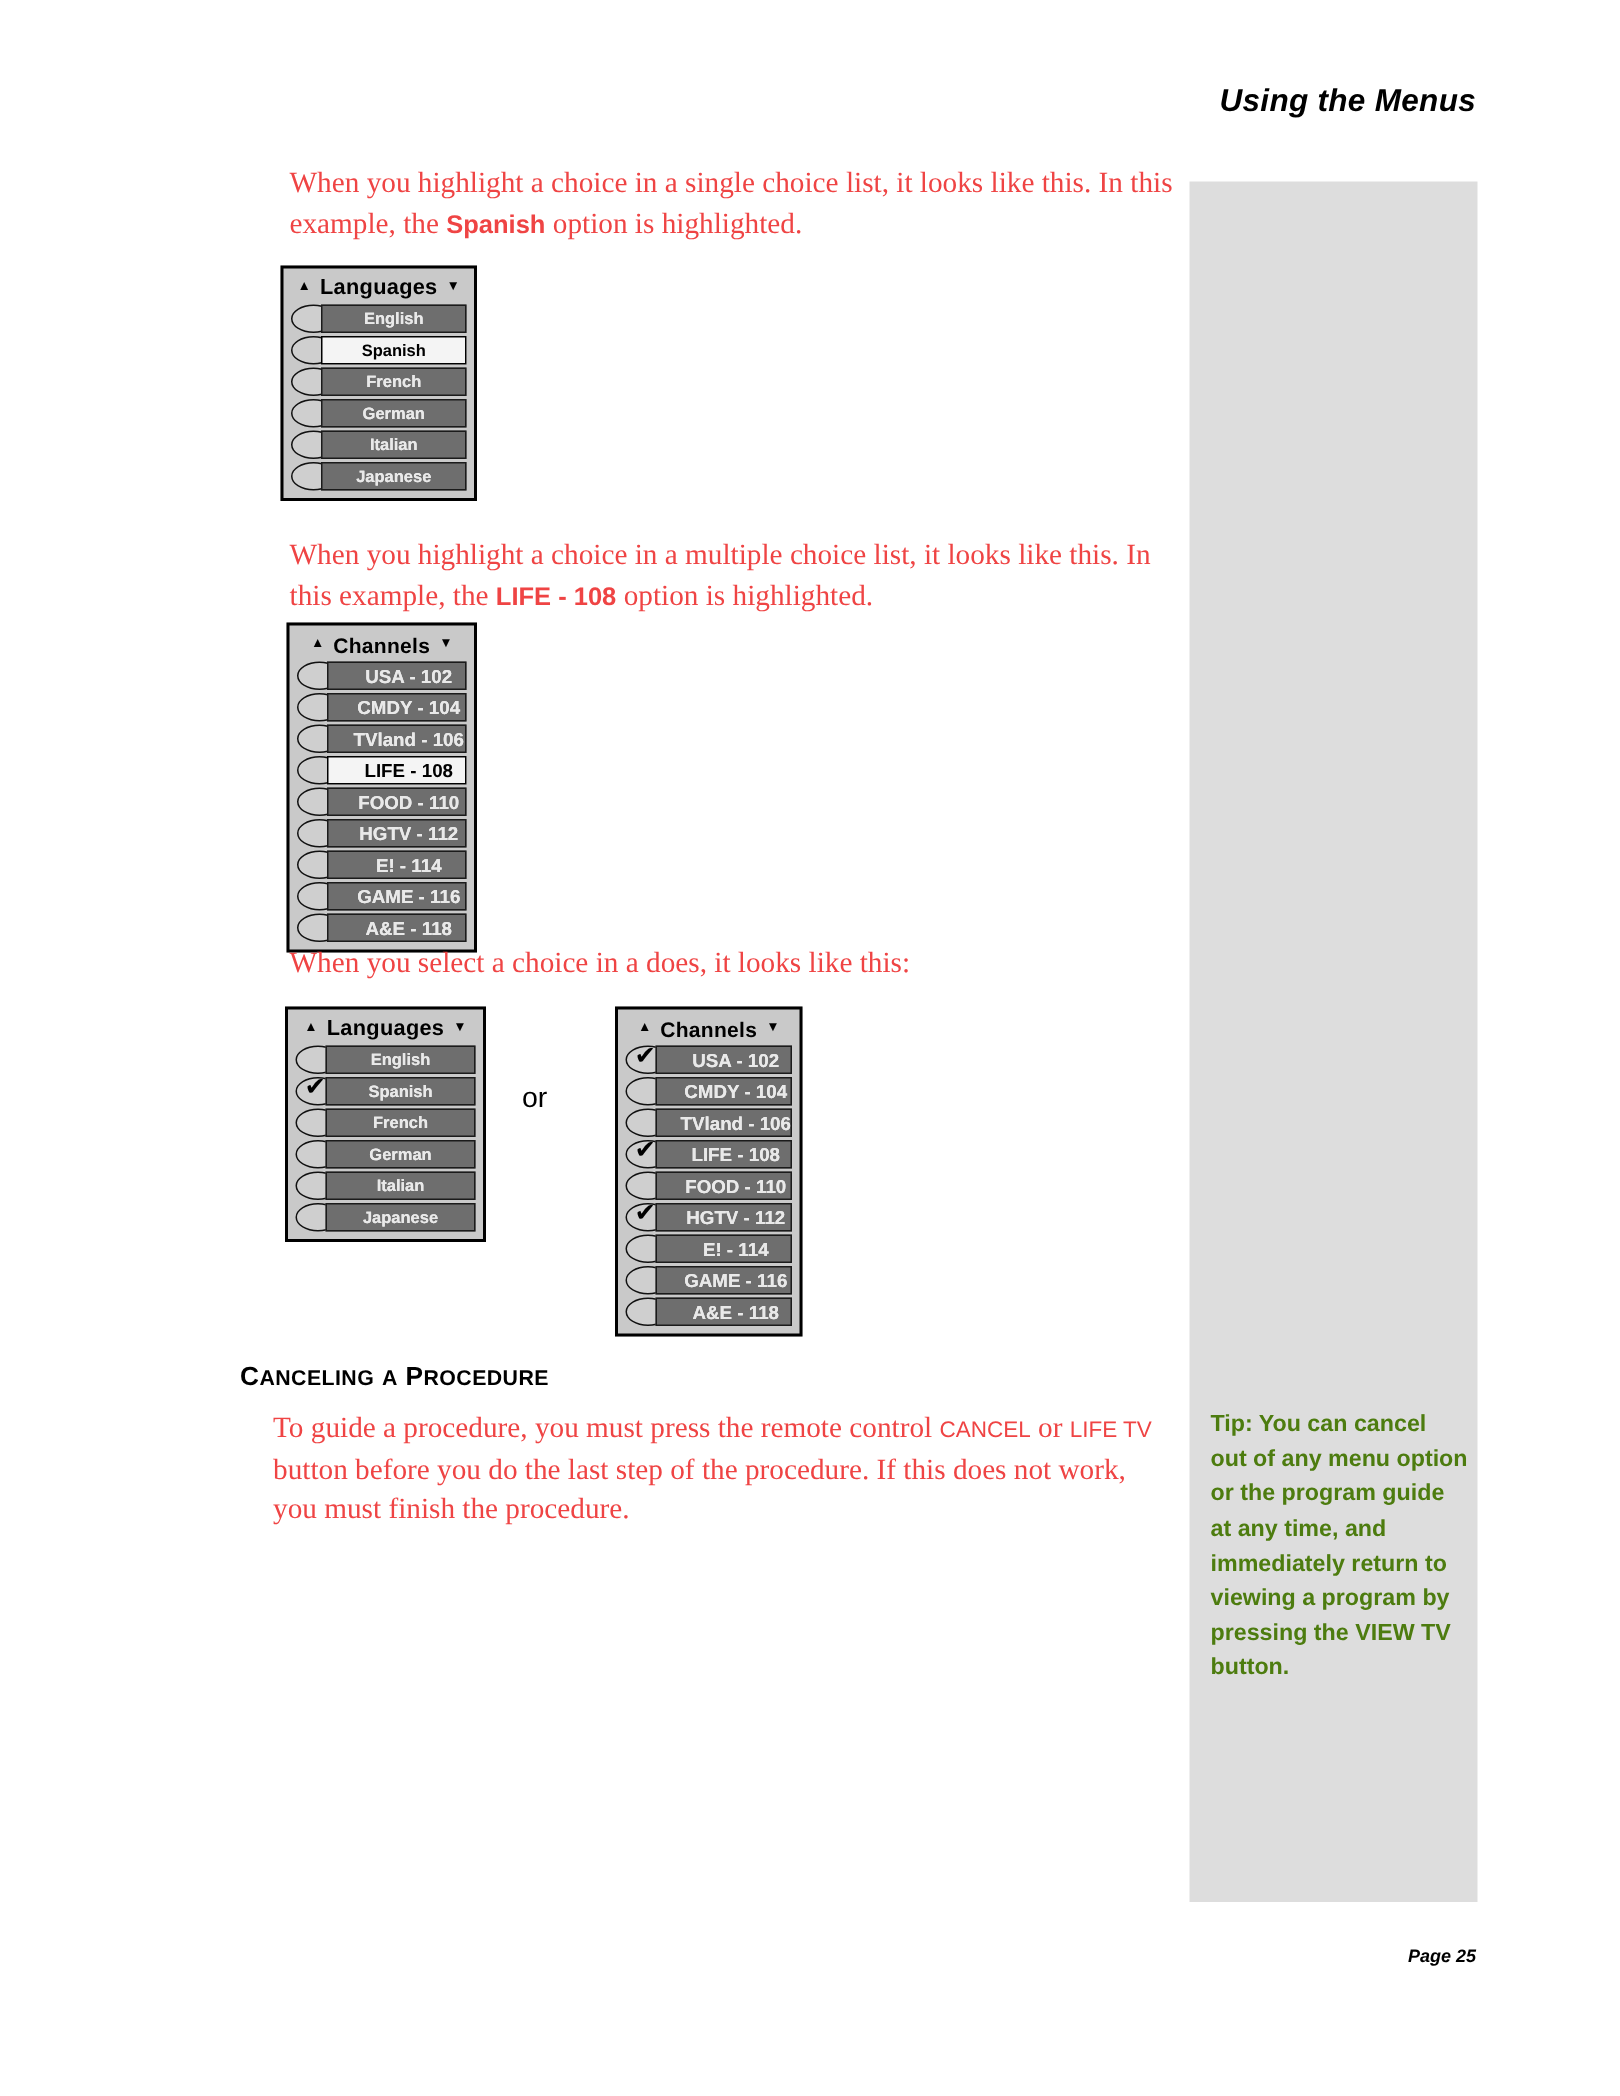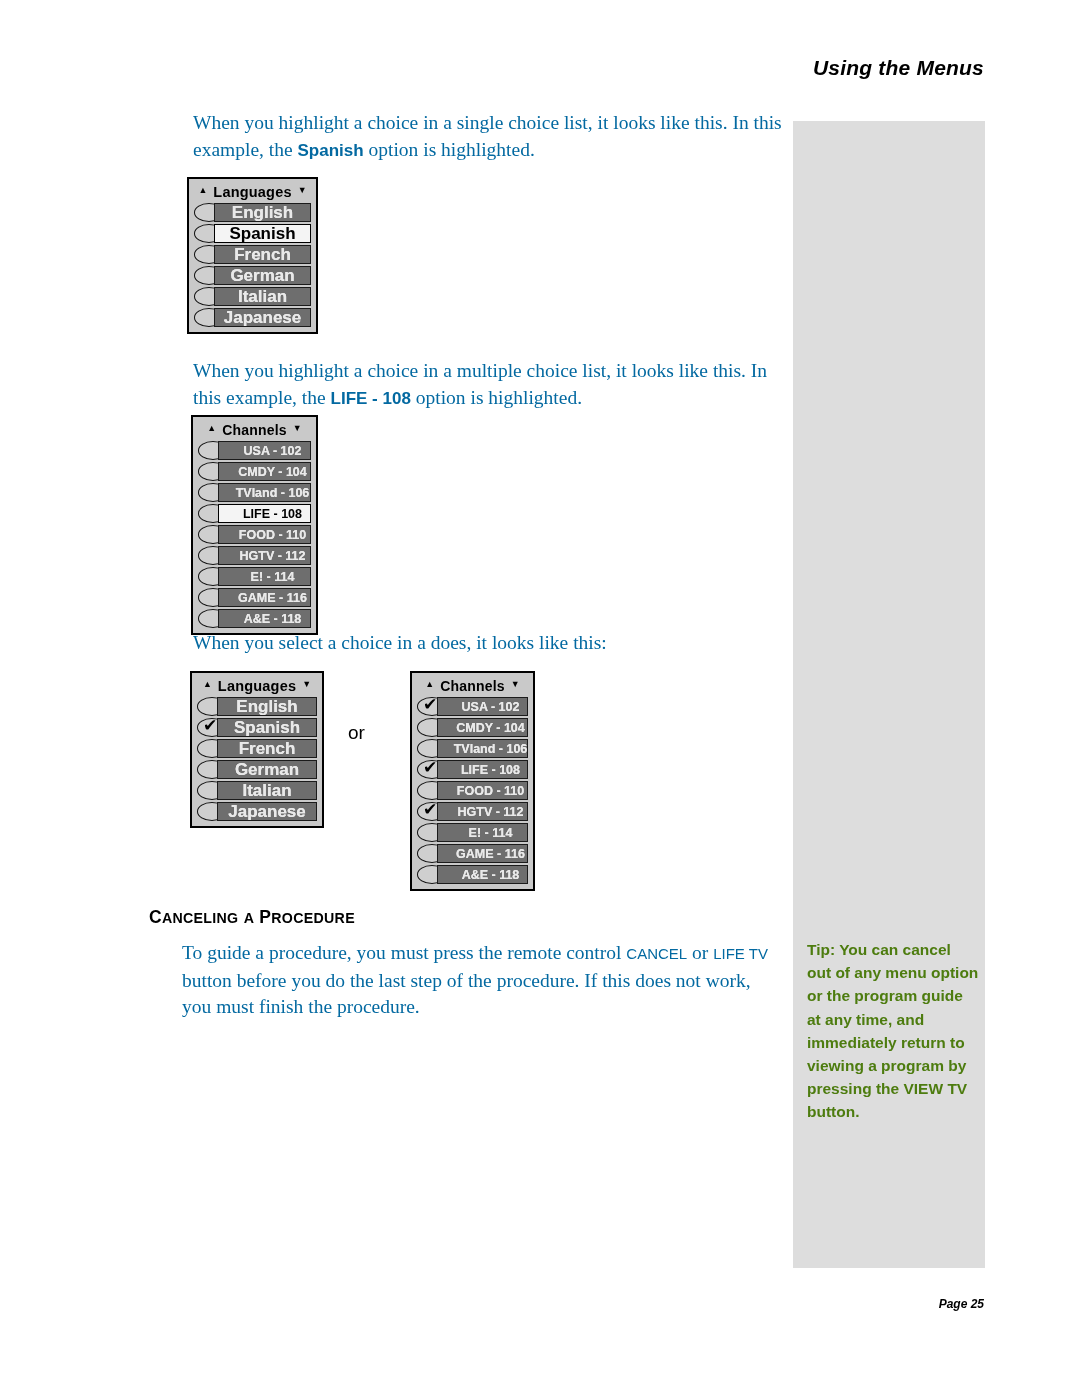--- a/index.html
+++ b/index.html
@@ -58,33 +58,33 @@
     font-size: 15.5px;
     line-height: 23.2px;
     color: #4d7c0f;
   }
   p.para {
     position: absolute;
     margin: 0;
     font-family: "Liberation Serif", serif;
     font-size: 19.5px;
     line-height: 26.5px;
-    color: #0369a1;
+    color: #ef4444;
   }
   p.para b { font-family: "Liberation Sans", sans-serif; font-size: 17px; font-weight: bold; }
   p.para .caps { font-family: "Liberation Sans", sans-serif; font-size: 15px; font-weight: normal; }
 
   .para-1 { left: 193px; top: 110px;  width: 592px; }
   .para-2 { left: 193px; top: 358px;  width: 580px; }
   .para-3 { left: 193px; top: 630px;  width: 590px; }
   .para-4 { left: 182px; top: 940px;  width: 590px; }
 
   .section-head {
     position: absolute;
-    left: 149px;
+    left: 160px;
     top: 907px;
     font-family: "Liberation Sans", sans-serif;
     font-weight: bold;
     font-size: 17.5px;
     letter-spacing: 0.3px;
     white-space: nowrap;
   }
   .section-head .sc-big { font-size: 17.5px; }
   .section-head .sc-sm  { font-size: 14.2px; }
 
@@ -178,21 +178,21 @@
     white-space: nowrap;
   }
   .lb-row.highlight .lb-btn {
     background: #f4f4f4;
     color: #000000;
     border: 1.5px solid #000;
   }
 
   
   .lb-sm .lb-header { font-size: 14.5px; }
-  .lb-sm .lb-btn { font-size: 17px; }
+  .lb-sm .lb-btn { font-size: 11px; }
 
   .lb-md .lb-header { font-size: 14px; }
   .lb-md .lb-btn { font-size: 12.5px; padding-left: 16px; }
 
   
   #widget-languages-highlight { left: 187px; top: 177px; width: 131px; }
   #widget-channels-highlight  { left: 191px; top: 415px; width: 127px; }
   #widget-languages-selected  { left: 190px; top: 671px; width: 134px; }
   #widget-channels-selected   { left: 410px; top: 671px; width: 125px; }
 </style>

